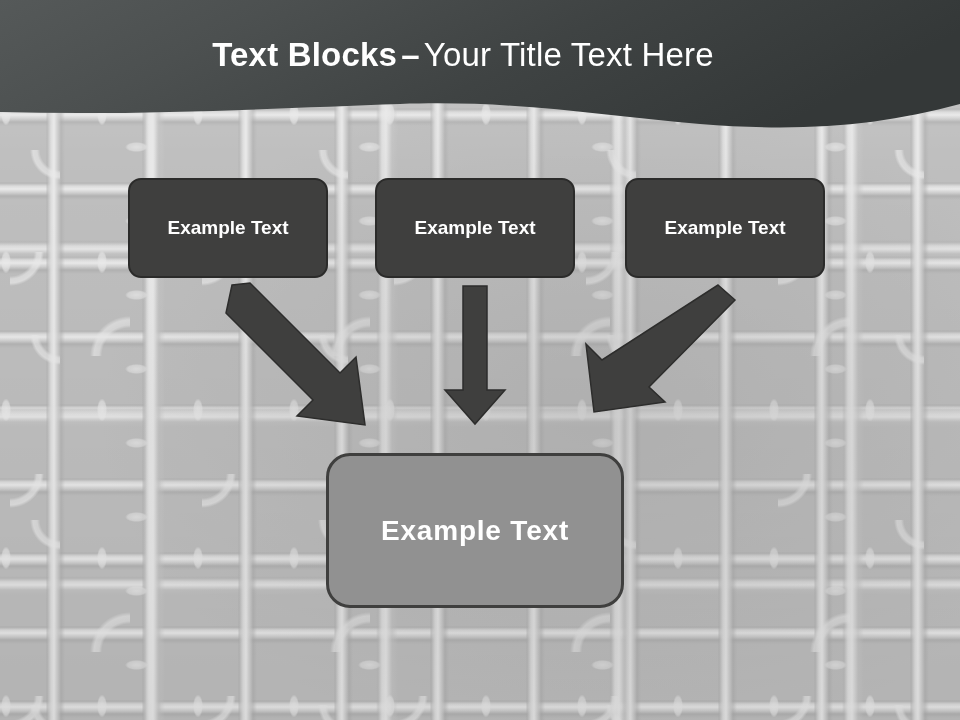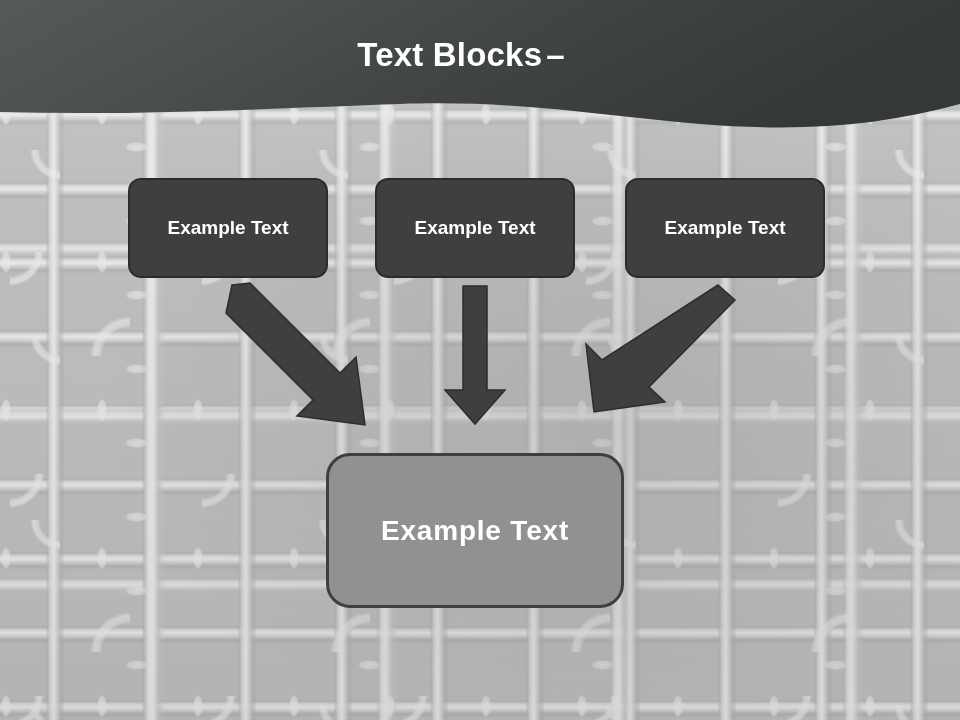--- a/index.html
+++ b/index.html
@@ -212,20 +212,21 @@
       <path d="M0,0 L960,0 L960,104
                C 880,126 800,132 700,124
                C 600,116 520,100 400,104
                C 280,108 140,116 0,112 Z" fill="url(#hdrGrad)"></path>
     </svg>
   </div>
 
   <div id="title">
     <span class="t-bold">Text Blocks</span>
     <span class="t-dash">–</span>
+    <span class="t-rest">Your Title Text Here</span>
   </div>
 
   <div id="arrows">
     <svg width="960" height="720" viewBox="0 0 960 720" xmlns="http://www.w3.org/2000/svg">
 
       <g>
         <polygon fill="#3f3f3e" stroke="#2d2d2c" stroke-width="1.5" points="232,285 250,283 340,373 356,357 365,425 297,416 313,400 226,313"></polygon>
       </g>
 
       <g>

